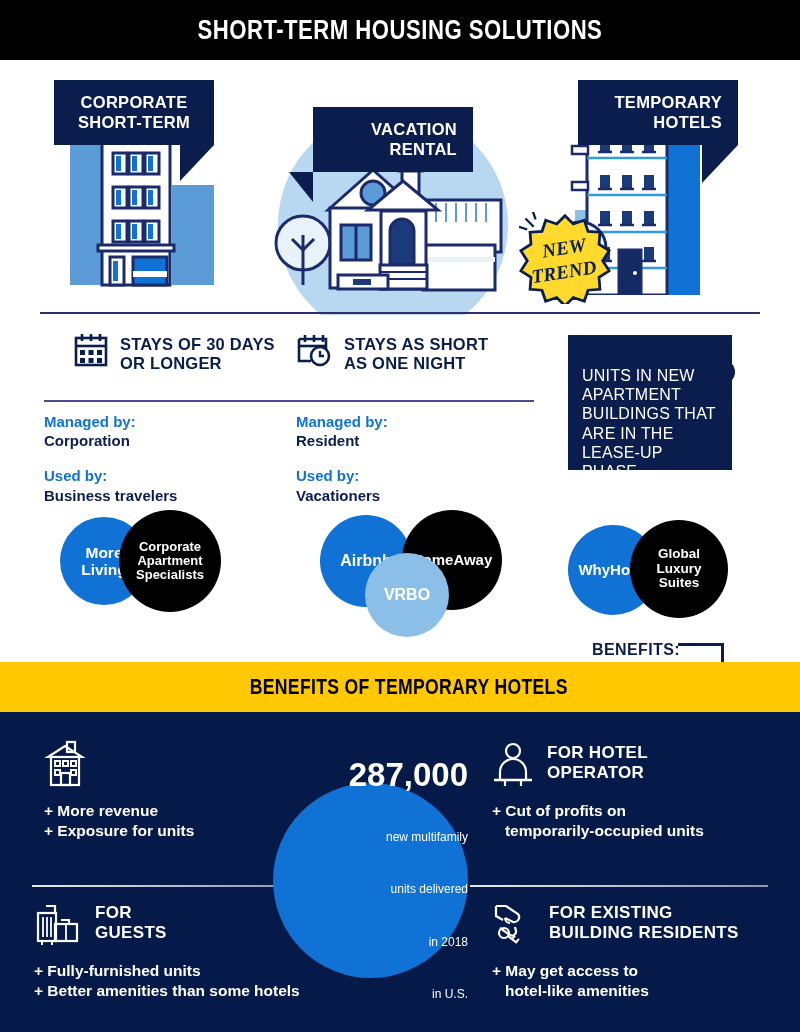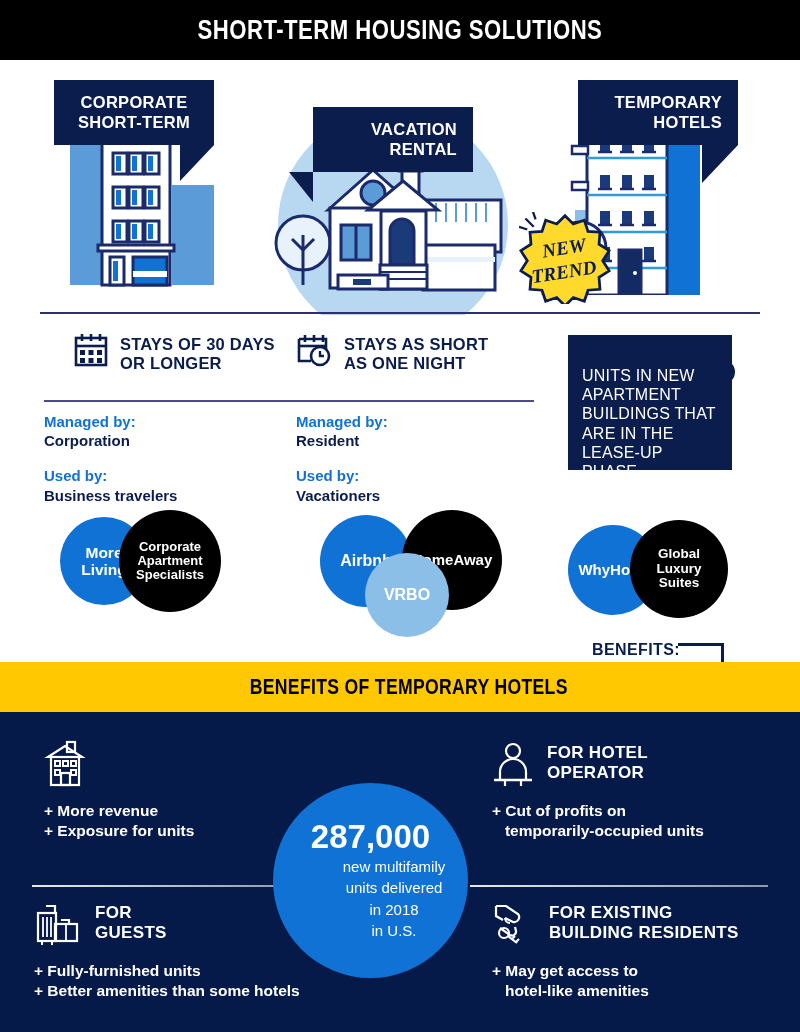--- a/index.html
+++ b/index.html
@@ -152,25 +152,26 @@
   .blist div { white-space: pre; }
 
   #bblock-owner    { left: 44px;  top: 28px; }
   #bblock-operator { left: 492px; top: 28px; }
   #bblock-guests   { left: 34px;  top: 188px; }
   #bblock-resident { left: 492px; top: 188px; }
 
   .statcircle {
     position: absolute; left: 273px; top: 783px; width: 195px; height: 195px;
     border-radius: 50%; background: #0f72d4; color: #fff;
-    display: flex; flex-direction: column; align-items: center; justify-content: center;
+    display: flex; flex-direction: column; align-items: flex-end; justify-content: center;
     text-align: center;
+    gap: 35px;
   }
   .statcircle .big { font-size: 33px; font-weight: bold; line-height: 1.05; }
-  .statcircle .sub { font-size: 15px; line-height: 1.3; margin-top: 2px; margin-left: 47px; }
+  .statcircle .sub { font-size: 12px; line-height: 1.3; margin-top: 2px; margin-left: 47px; }
 
   svg { display: block; }
 </style>
 </head>
 <body>
 
 <div class="page">
 
   <div class="topbar">
     <h1>SHORT-TERM HOUSING SOLUTIONS</h1>

